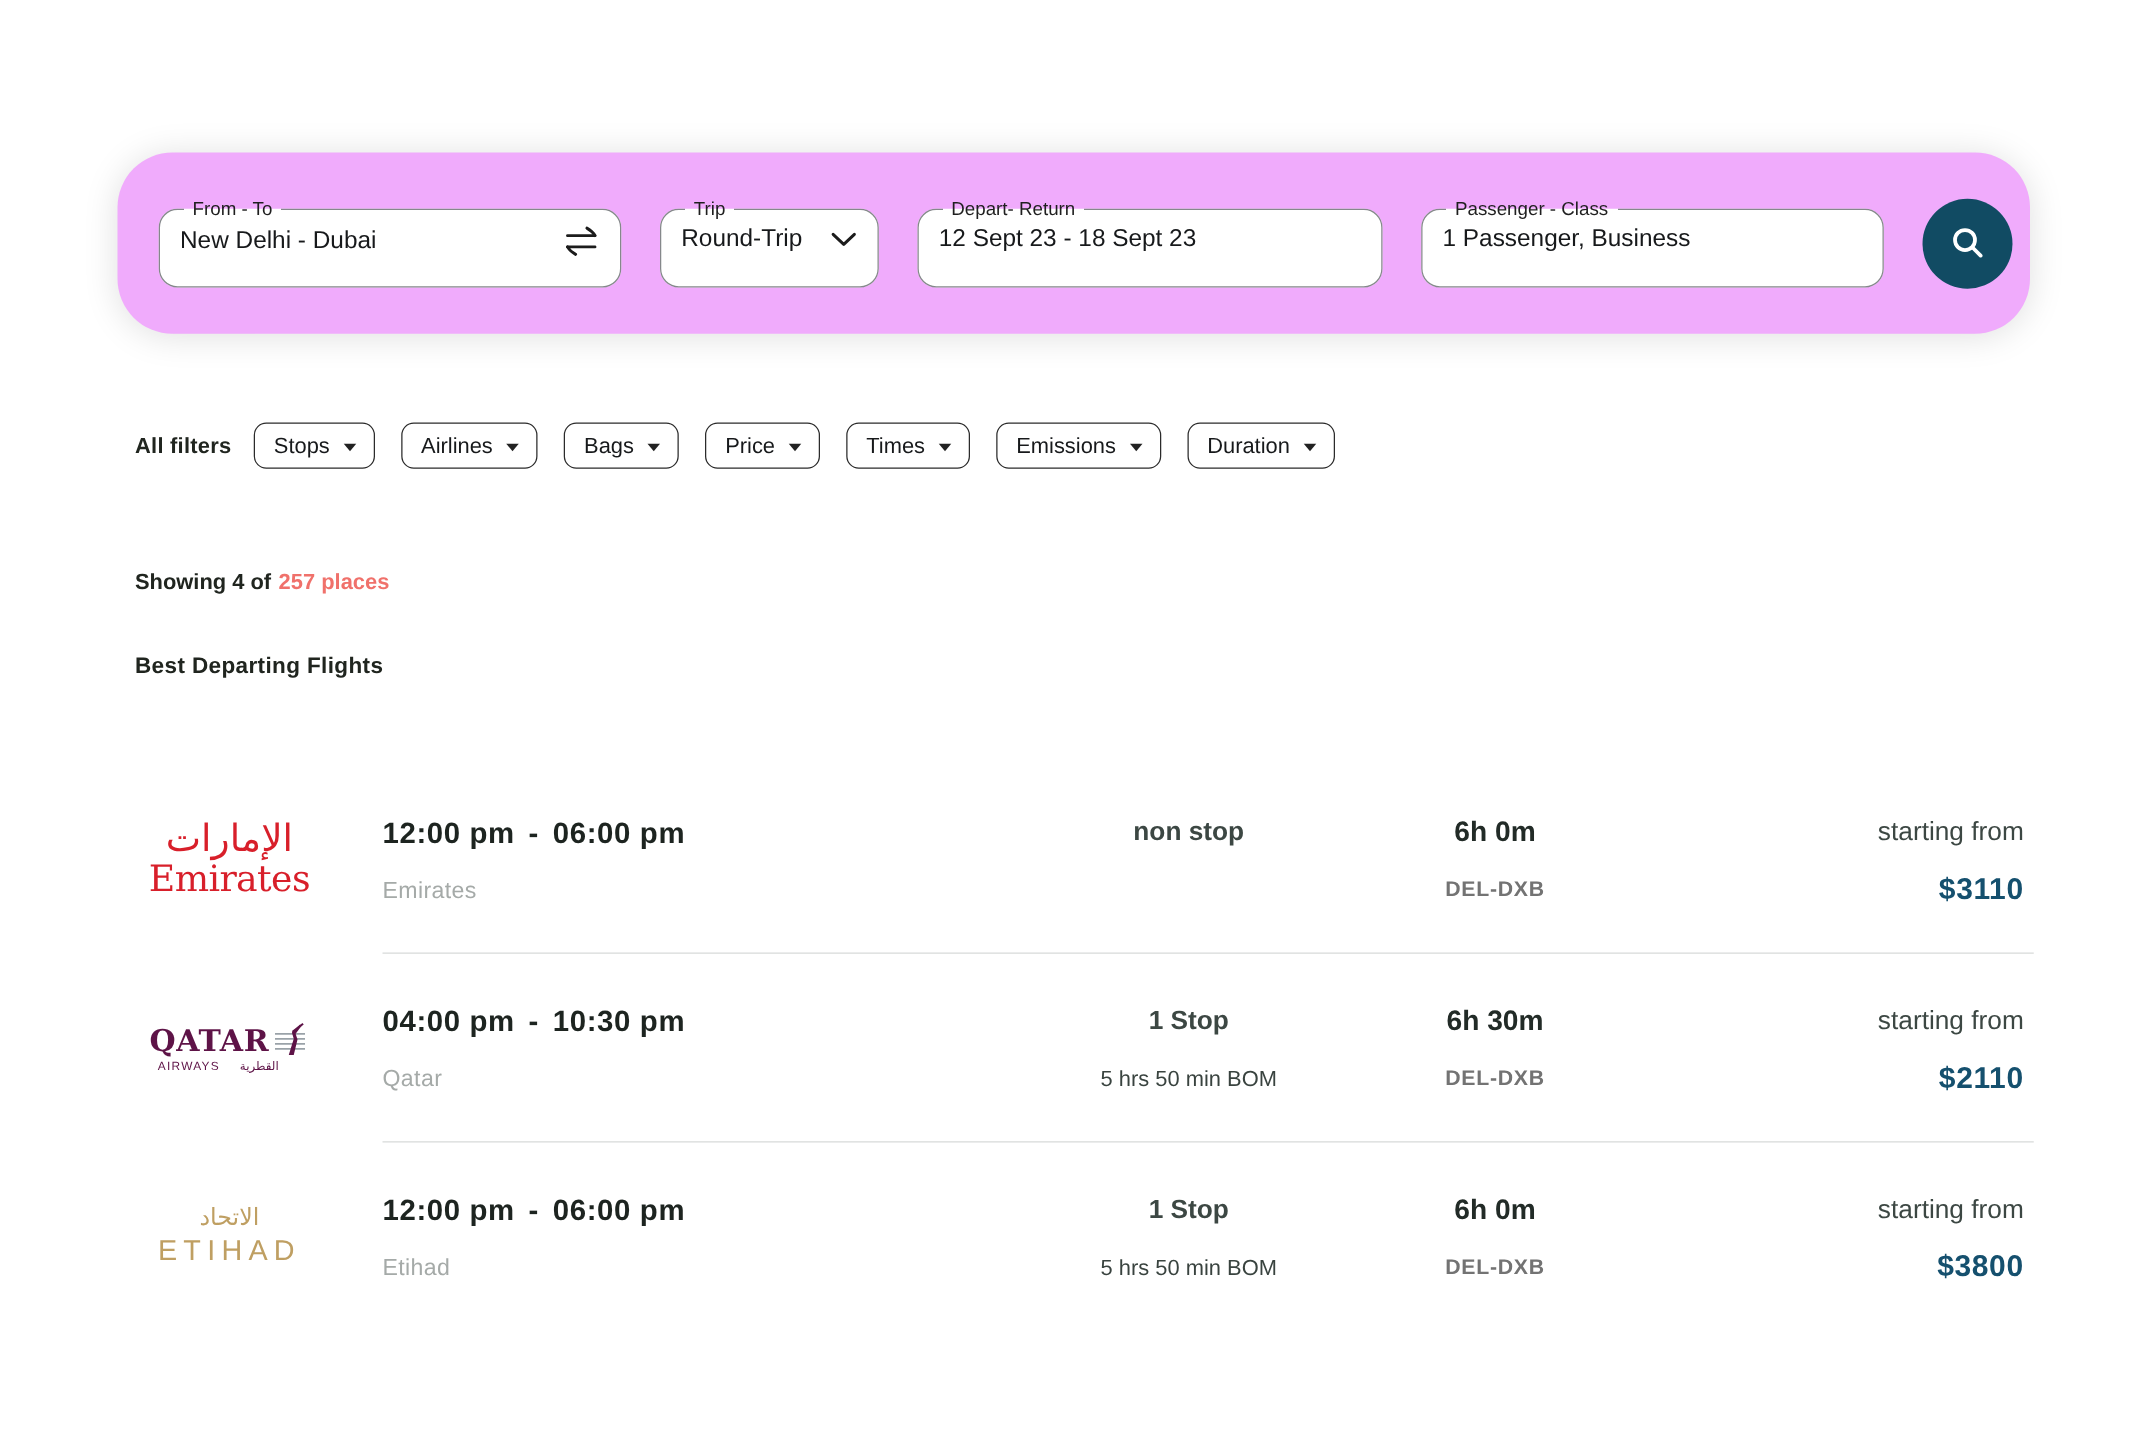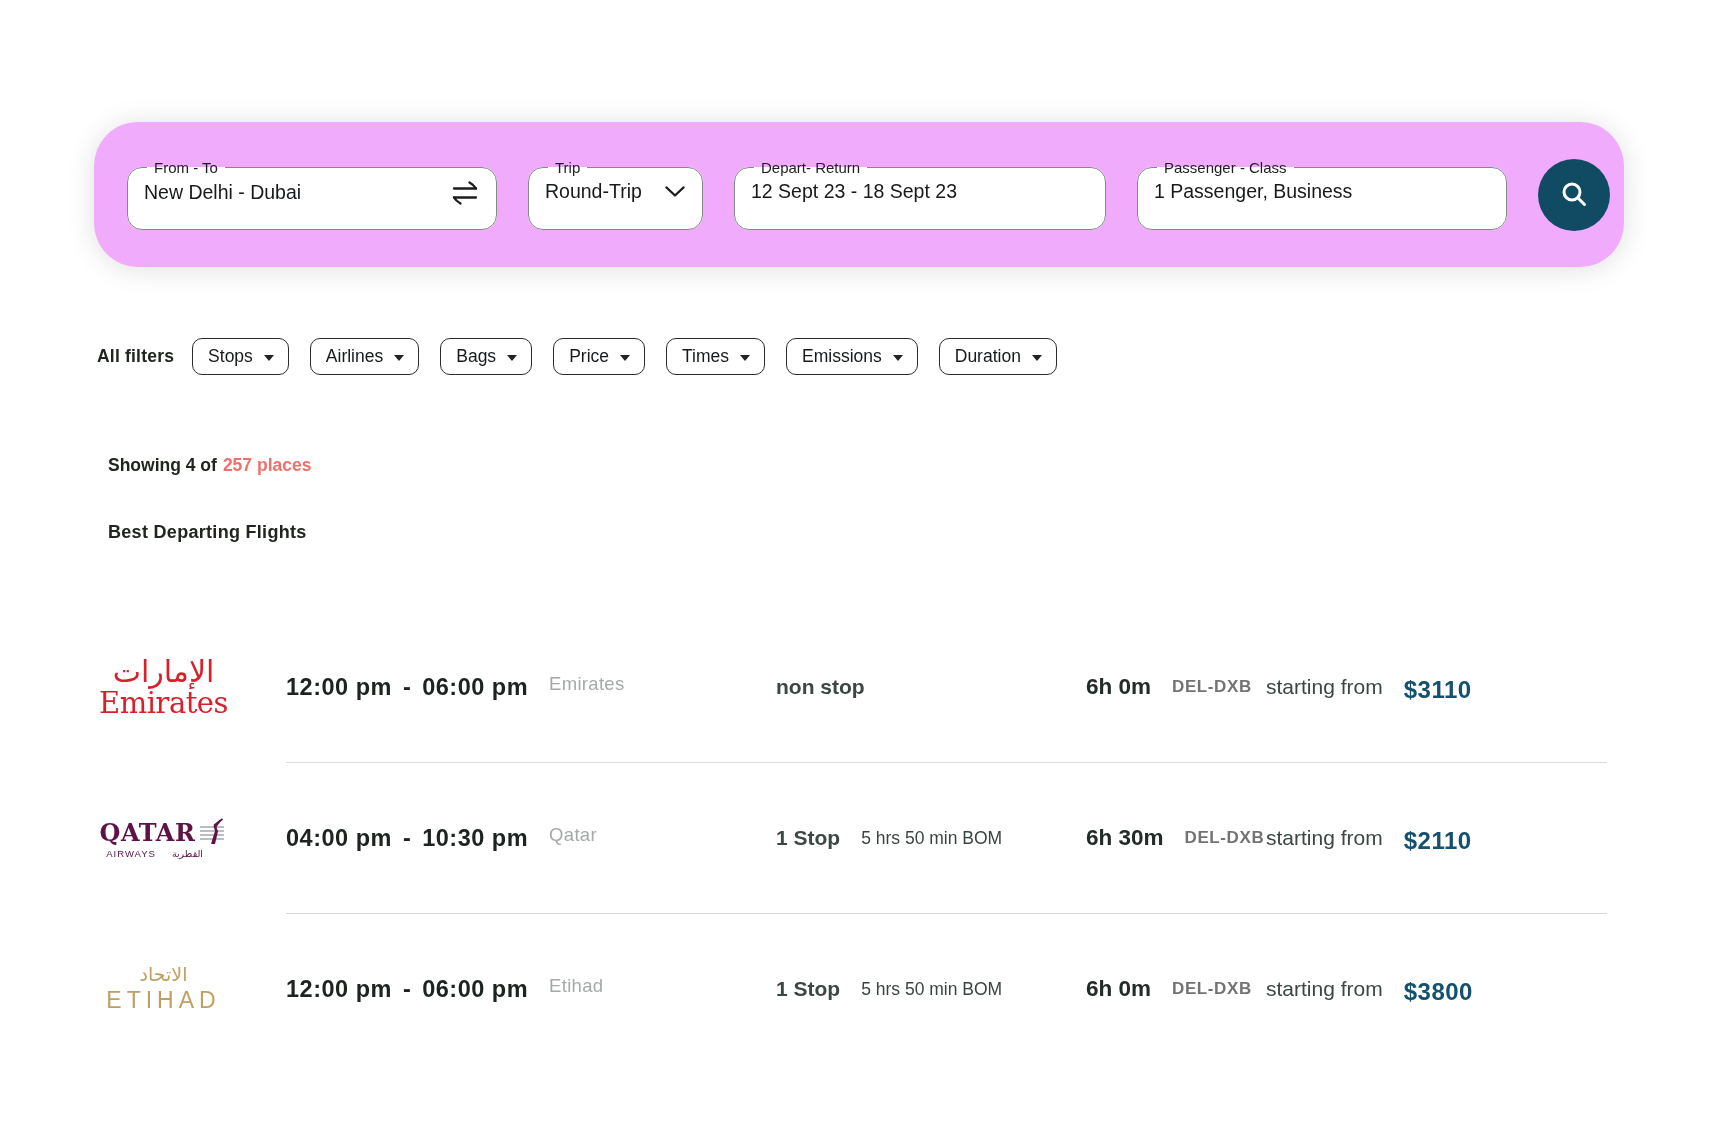--- a/index.html
+++ b/index.html
@@ -63,21 +63,21 @@
     display: flex;
     align-items: center;
     justify-content: center;
     cursor: pointer;
     flex-shrink: 0;
   }
 
   
   .filters-bar {
     position: absolute;
-    left: 97px; top: 338px;
+    left: 108px; top: 338px;
     display: flex;
     align-items: center;
   }
   .all-filters {
     font-size: 17.5px;
     font-weight: 700;
     margin-right: 18px;
     letter-spacing: 0.2px;
   }
   .chip {
@@ -116,30 +116,30 @@
     left: 108px; top: 522px;
     font-size: 18px;
     font-weight: 700;
     letter-spacing: 0.3px;
     color: #20251f;
   }
 
   
   .flight-list {
     position: absolute;
-    left: 96px; top: 612px;
+    left: 116px; top: 612px;
     width: 1511px;
   }
   .flight-row {
     height: 150px;
     display: grid;
     grid-template-columns: 190px 490px 310px 180px 1fr;
     align-items: center;
   }
-  .cell { display: flex; flex-direction: row; gap: 21px; }
+  .cell { display: flex; flex-direction: column; gap: 21px; }
   .cell .line1 { line-height: 28px; white-space: nowrap; }
   .cell .line2 { line-height: 22px; min-height: 22px; white-space: nowrap; }
 
   .c-time  { align-items: flex-start; }
   .c-stops { align-items: center; text-align: center; }
   .c-dur   { align-items: center; text-align: center; }
   .c-price { align-items: flex-end; text-align: right; padding-right: 8px; }
 
   .time-txt { font-size: 23.5px; font-weight: 700; color: #1d2420; letter-spacing: 0.5px; }
   .time-dash { display: inline-block; margin: 0 11px; }

